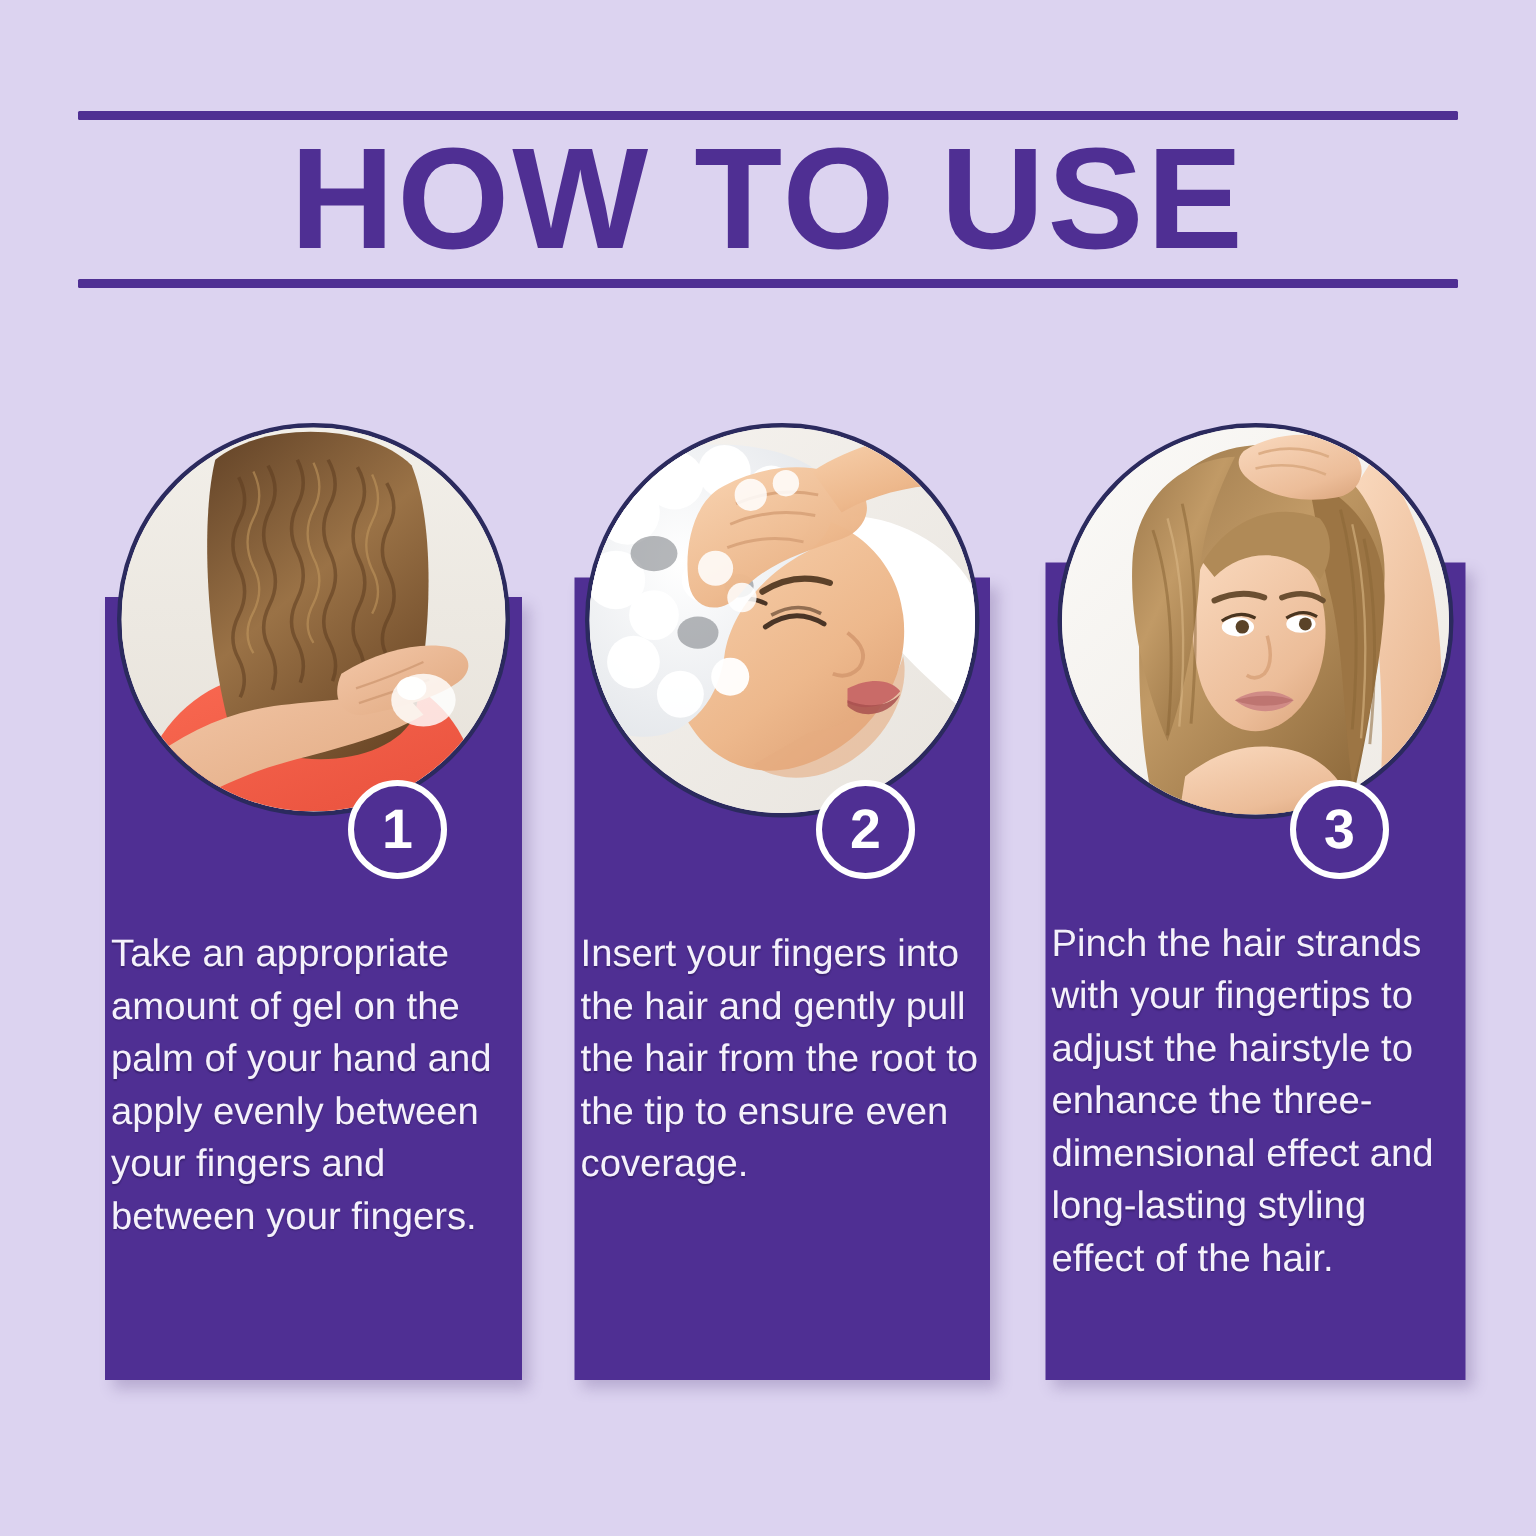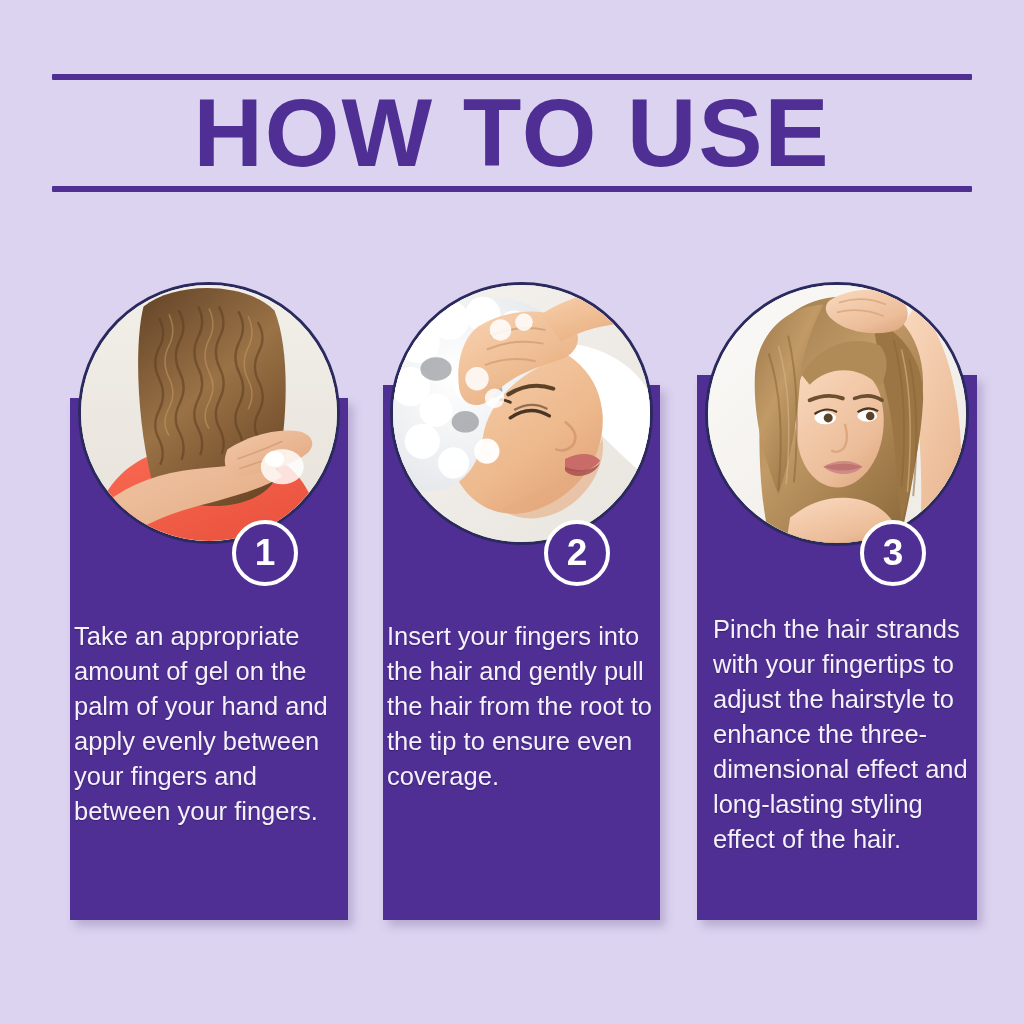--- a/index.html
+++ b/index.html
@@ -123,21 +123,21 @@
   #card-2 .panel { width: 277px; height: 535px; }
   #card-2 .photo-wrap { left: 7px; top: 0px; width: 263px; height: 263px; }
   #card-2 .badge { left: 161px; top: 238px; }
   #card-2 .caption { left: 4px; top: 337px; width: 269px; }
 
   
   #card-3 { left: 697px; top: 282px; width: 280px; height: 638px; }
   #card-3 .panel { width: 280px; height: 545px; }
   #card-3 .photo-wrap { left: 8px; top: 0px; width: 264px; height: 264px; }
   #card-3 .badge { left: 163px; top: 238px; }
-  #card-3 .caption { left: 16px; top: 330px; width: 272px; }
+  #card-3 .caption { left: 4px; top: 330px; width: 272px; }
 </style>
 </head>
 <body>
 
 <div class="poster">
 
   <div class="header">
     <div class="rule rule-top"></div>
     <div class="title">HOW TO USE</div>
     <div class="rule rule-bottom"></div>

